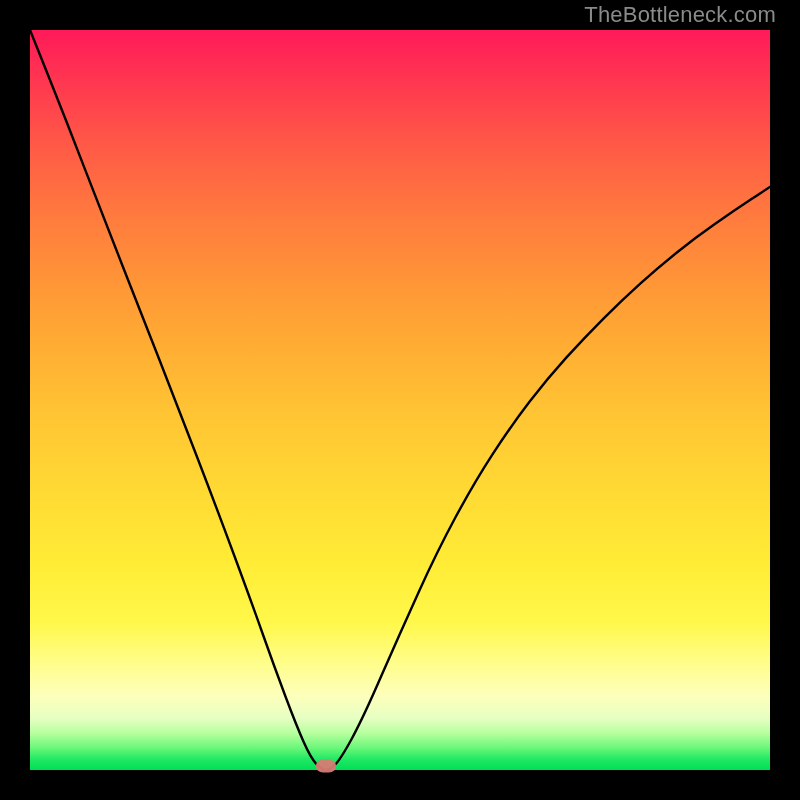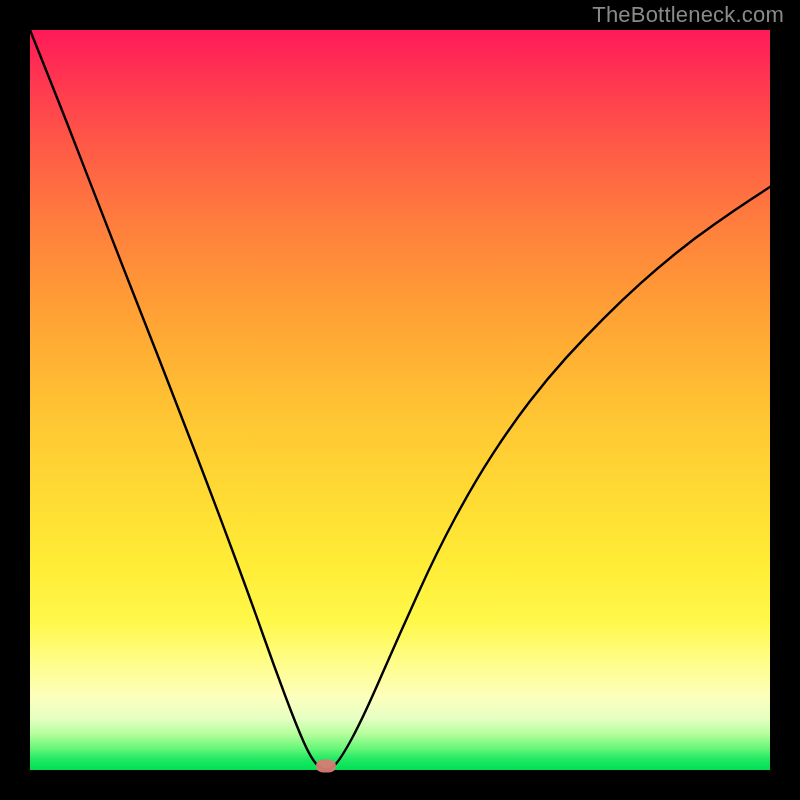--- a/index.html
+++ b/index.html
@@ -41,21 +41,21 @@
       #e6ffc3 93%,
       #b8ff9e 95%,
       #6bf77a 97%,
       #22e964 98.5%,
       #00df55 100%
     );
   }
   .watermark {
     position: absolute;
     top: 2px;
-    right: 16px;
+    right: 24px;
     color: #8a8a8a;
     font-size: 22px;
     letter-spacing: 0.2px;
     font-weight: 500;
     user-select: none;
   }
   .marker {
     position: absolute;
     width: 20px;
     height: 13px;

